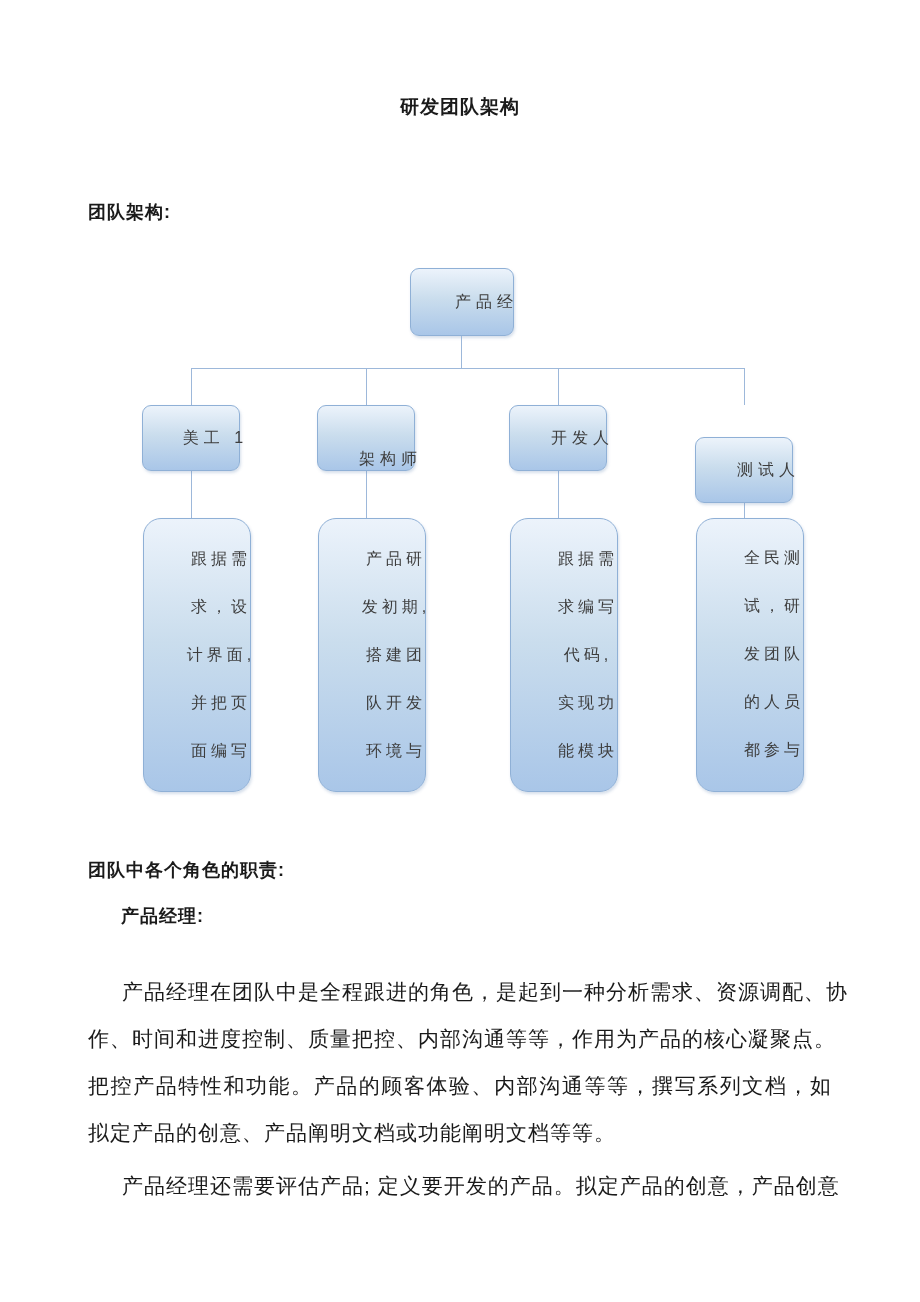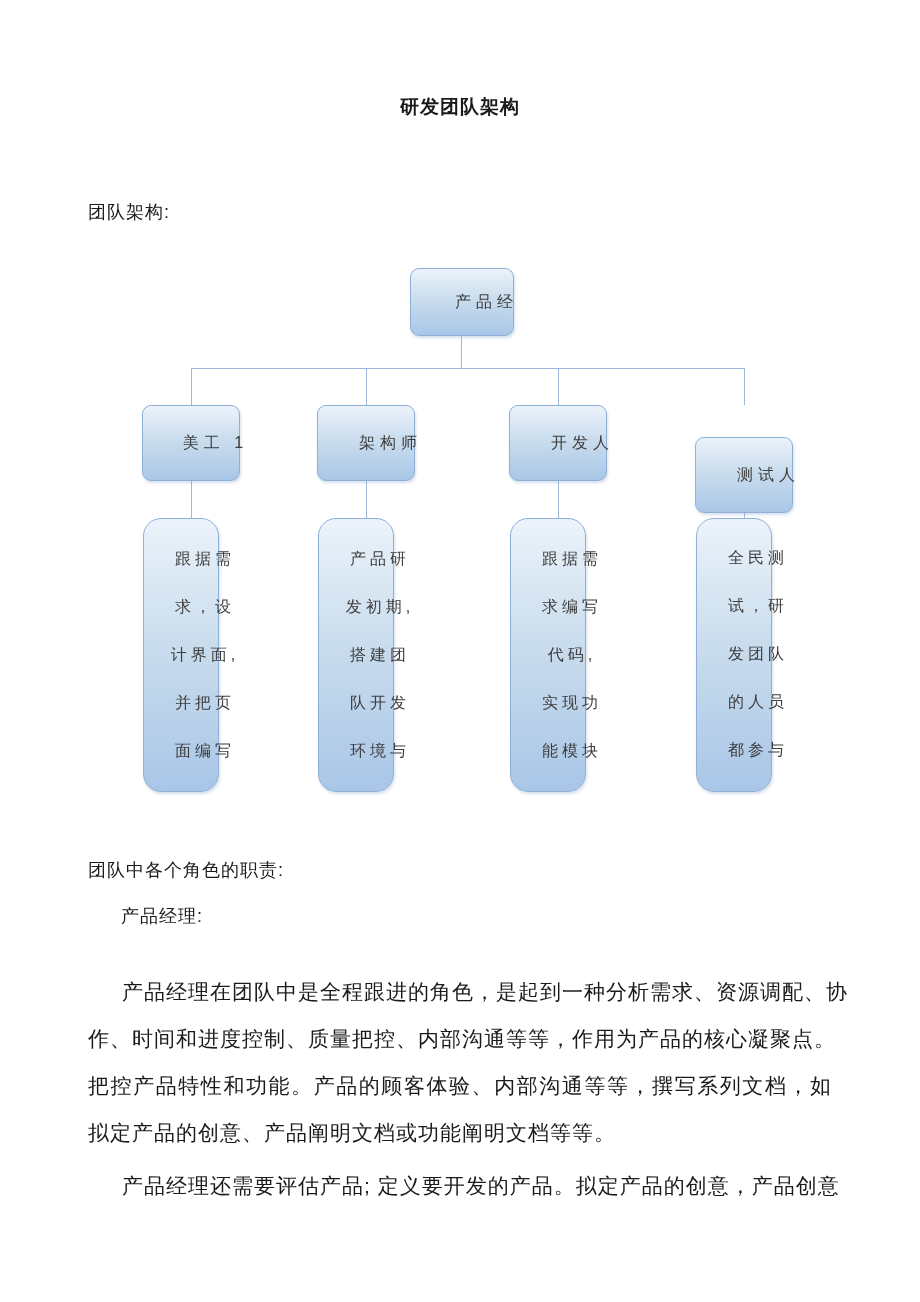--- a/index.html
+++ b/index.html
@@ -24,21 +24,21 @@
     left: 0;
     width: 100%;
     text-align: center;
     font-size: 19px;
     font-weight: bold;
     letter-spacing: 1px;
   }
   .h-left {
     position: absolute;
     font-size: 18px;
-    font-weight: normal;
+    font-weight: bold;
     letter-spacing: 1px;
   }
   .h-team  { left: 88px;  top: 200px; }
   .h-roles { left: 88px;  top: 858px; }
   .h-pm    { left: 121px; top: 904px; }
 
   .para {
     position: absolute;
     left: 88px;
     width: 744px;
@@ -69,26 +69,26 @@
     color: #3d3d3d;
     padding-left: 44px;
   }
   .box.root {
     left: 410px; top: 268px;
     width: 104px; height: 68px;
     border-radius: 9px;
   }
   .box.small {
     top: 405px;
-    width: 98px; height: 76px;
+    width: 98px; height: 66px;
     border-radius: 9px;
   }
   .box.tall {
     top: 518px;
-    width: 76px; height: 274px;
+    width: 108px; height: 274px;
     border-radius: 18px;
     flex-direction: column;
   }
   .box-label {
     font-size: 16px;
     letter-spacing: 5px;
     text-indent: 5px; 
     white-space: nowrap;
   }
   .tline {
@@ -128,21 +128,21 @@
   <div class="cline v" style="left:558px; top:368px; height:37px;"></div>
   <div class="cline v" style="left:744px; top:368px; height:37px;"></div>
   <div class="cline v" style="left:191px; top:467px; height:51px;"></div>
   <div class="cline v" style="left:366px; top:467px; height:51px;"></div>
   <div class="cline v" style="left:558px; top:467px; height:51px;"></div>
   <div class="cline v" style="left:744px; top:467px; height:51px;"></div>
 
   <div class="box small" style="left:142px;">
     <span class="box-label">美工 1</span>
   </div>
-  <div class="box small" style="left:317px;">
+  <div class="box small" style="left:317px;align-items:flex-end;">
     <span class="box-label">架构师</span>
   </div>
   <div class="box small" style="left:509px;">
     <span class="box-label">开发人</span>
   </div>
   <div class="box small" style="left:695px;margin-top:32px;">
     <span class="box-label">测试人</span>
   </div>
 
   <div class="box tall" style="left:143px;">

